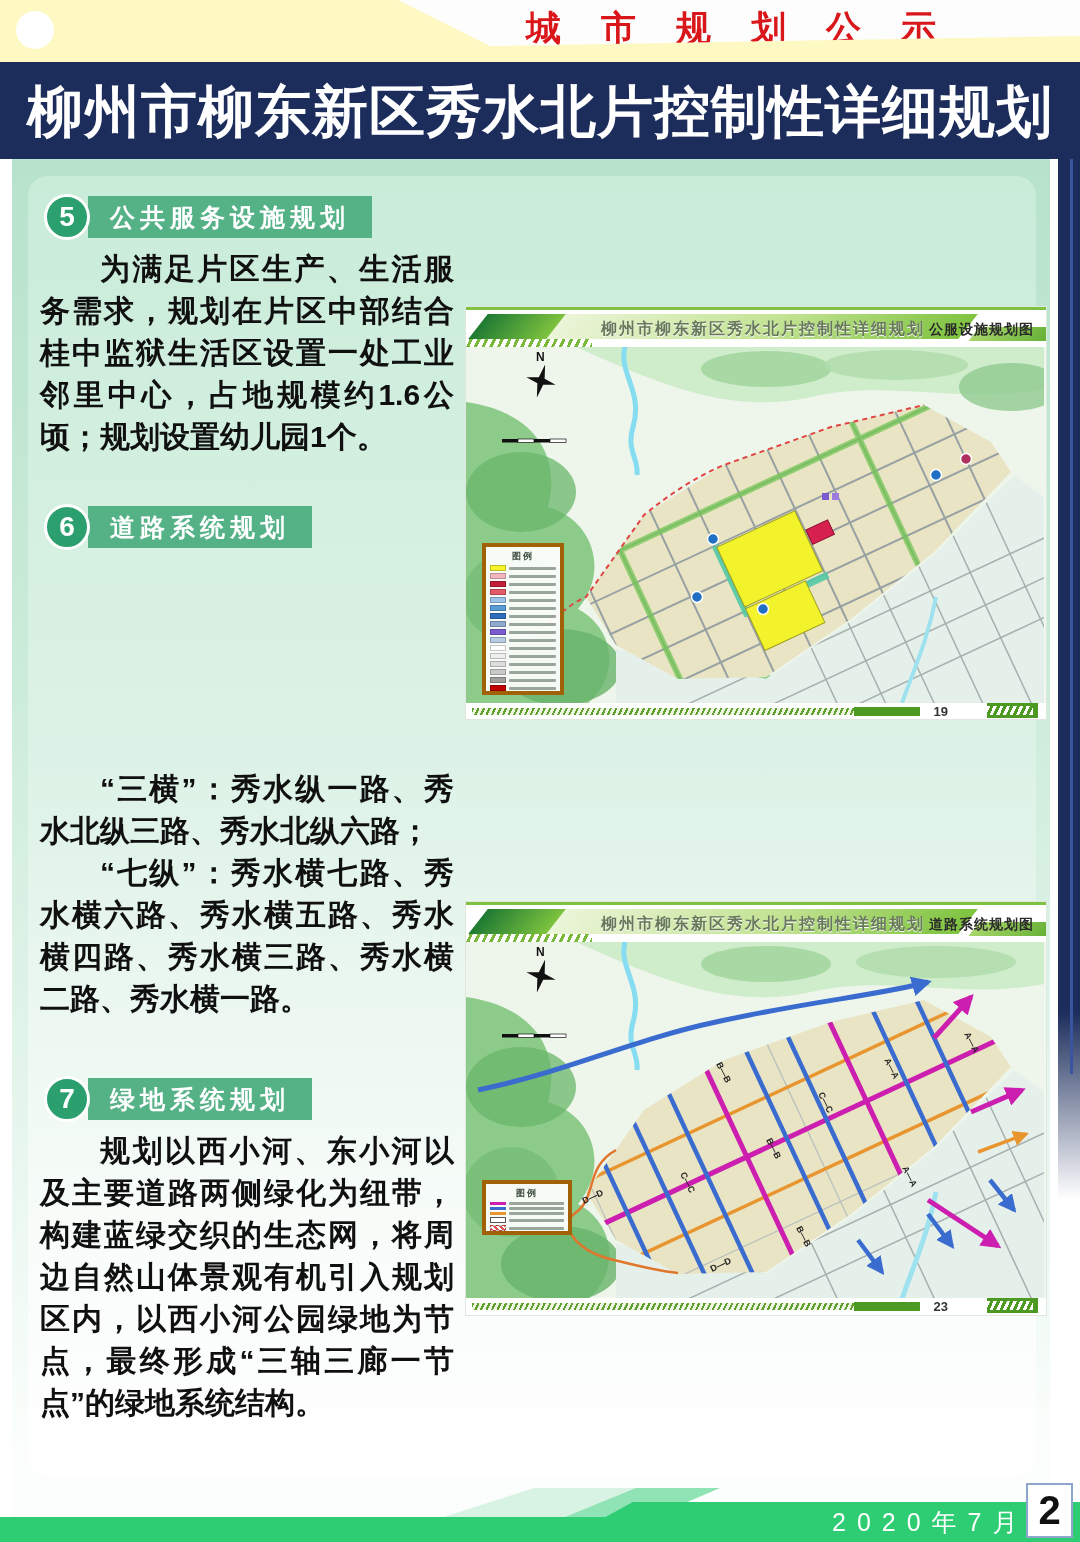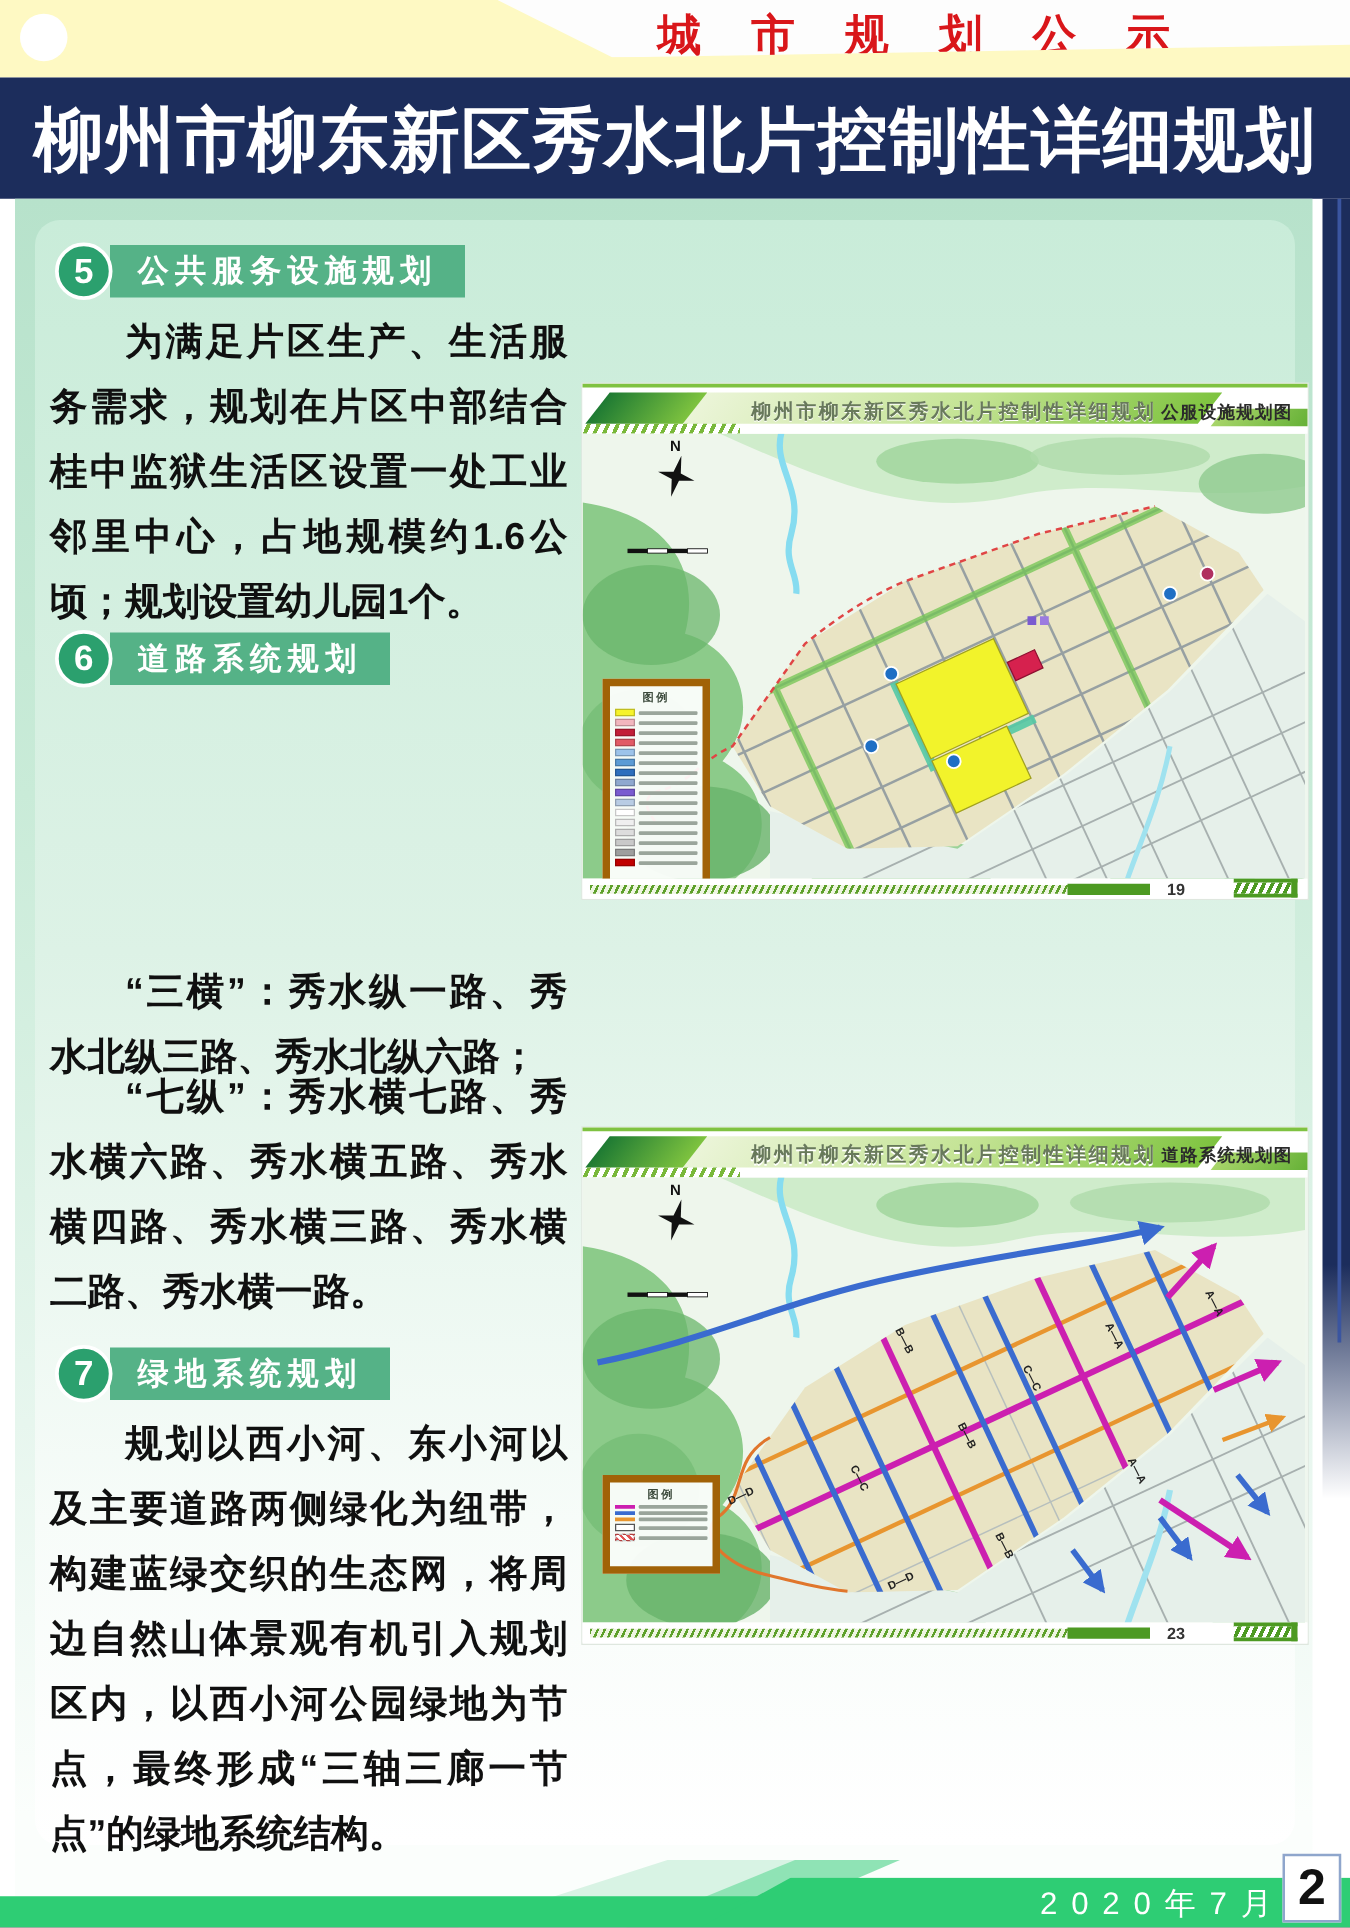--- a/index.html
+++ b/index.html
@@ -27,21 +27,21 @@
   .navy-edge{position:absolute;left:1058px;top:159px;width:22px;height:1040px;
              background:linear-gradient(180deg,#1c2d5c 0%,#1c2d5c 82%,rgba(28,45,92,0) 100%);}
   .navy-edge::after{content:"";position:absolute;left:12px;top:0;width:3px;height:88%;background:#3a55a0;}
 
   
   .sec{position:absolute;left:44px;height:46px;}
   .sec-circle{position:absolute;left:0;top:0;width:40px;height:40px;border:3px solid #fff;border-radius:50%;
               background:#2ba06e;color:#fff;font-size:28px;font-weight:bold;text-align:center;line-height:40px;}
   .sec-band{position:absolute;left:44px;top:2px;height:42px;line-height:42px;background:#55b287;
             padding:0 22px;color:#fff;font-weight:bold;font-size:25px;letter-spacing:5px;white-space:nowrap;}
-  .para{position:absolute;left:40px;width:414px;font-size:30px;line-height:52px;font-weight:600;color:#101010;
+  .para{position:absolute;left:40px;width:414px;font-size:30px;line-height:42px;font-weight:600;color:#101010;
         text-align:justify;text-indent:2em;margin:0;}
   #para6a{top:558px;} #para6b{top:768px;} #para6c{top:852px;}
 
   
   .map-panel{position:absolute;left:466px;width:580px;background:#fff;box-shadow:0 0 0 1px #dfe7df;}
   #map1{top:307px;height:412px;} #map2{top:902px;height:413px;}
   .panel-head{position:relative;height:37px;border-top:3px solid #7fc241;overflow:hidden;background:#fff;}
   .ph-dark{position:absolute;left:12px;top:4px;width:78px;height:25px;transform:skewX(-38deg);
            background:linear-gradient(90deg,#1e7a33,#7ec33f);}
   .ph-band{position:absolute;left:74px;top:4px;width:428px;height:25px;transform:skewX(-38deg);
@@ -57,21 +57,21 @@
   .panel-foot{position:relative;height:16px;background:#fff;}
   .fl-hatch{position:absolute;left:6px;right:130px;top:5px;height:7px;
             background:repeating-linear-gradient(115deg,#5ea02b 0 2px,#eef5e2 2px 5px);}
   .fl-bar{position:absolute;right:126px;top:4px;width:66px;height:9px;background:#4d9a22;}
   .fl-num{position:absolute;right:98px;top:1px;font-size:13px;font-weight:bold;color:#333;}
   .fl-block{position:absolute;right:8px;top:0;width:46px;height:9px;
             background:repeating-linear-gradient(115deg,#fff 0 3px,#4d9a22 3px 6px);
             border-top:3px solid #4d9a22;border-bottom:3px solid #4d9a22;border-right:5px solid #4d9a22;}
 
   
-  .legend{position:absolute;background:rgba(255,255,255,.93);border:6px solid #a16207;padding:3px 4px 20px;}
+  .legend{position:absolute;background:rgba(255,255,255,.93);border:4px solid #a16207;padding:3px 4px 0;}
   #map1 .legend{left:16px;top:196px;width:66px;}
   #map2 .legend{left:16px;top:238px;width:74px;}
   .legend-title{font-size:9px;font-weight:bold;color:#3c4a3c;text-align:center;letter-spacing:2px;}
   .sw-row{display:flex;align-items:center;gap:3px;margin-top:2px;}
   .sw{width:16px;height:6px;flex:0 0 auto;border:1px solid rgba(0,0,0,.22);box-sizing:border-box;}
   .sw.line{height:3px;border:none;}
   .sw.box{background:#fff;border:1px solid #555;}
   .sw-label{height:3px;background:#9aa59b;flex:1;border-radius:1px;}
 
   

